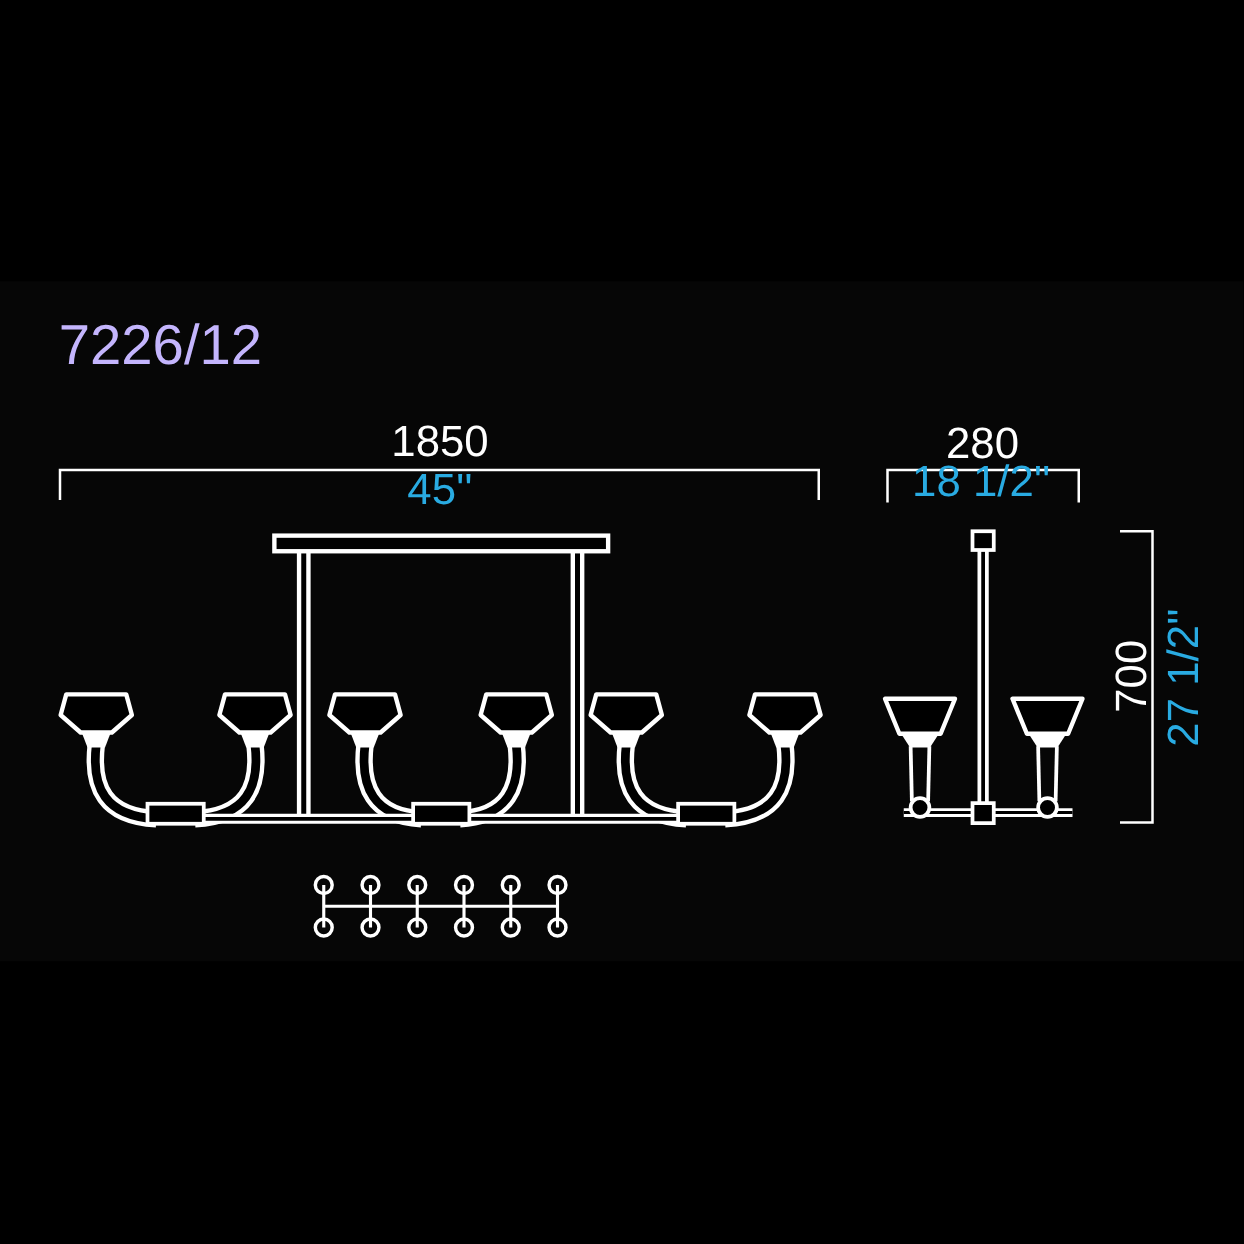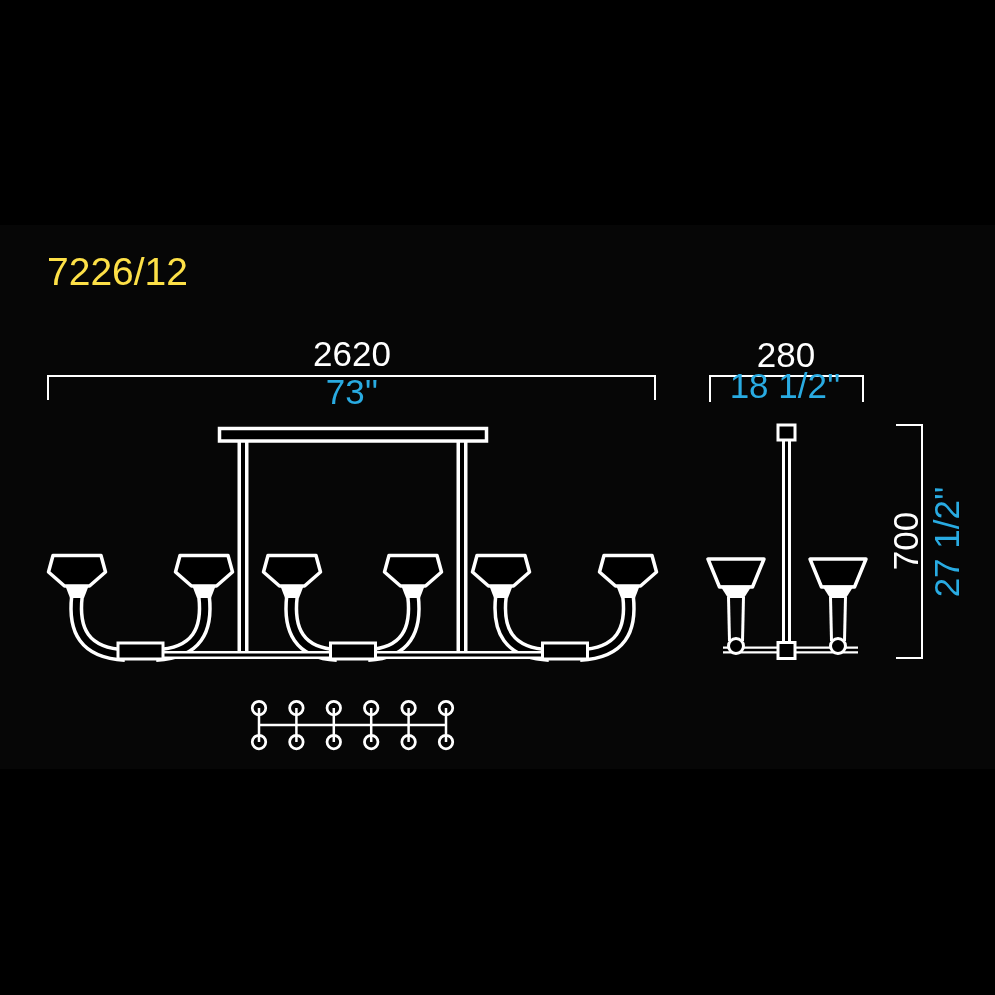--- a/index.html
+++ b/index.html
@@ -9,21 +9,21 @@
   }
   #panel {
     position:absolute; left:0; top:225px; width:995px; height:544px;
     background:#060606;
   }
   svg { position:absolute; left:0; top:0; }
   .txt { position:absolute; line-height:1.05; white-space:nowrap; }
   .metric { color:#ffffff; }
   .imperial { color:#29ABE2; }
   .model {
-    left:47px; top:252px; font-size:39px; color:#fde047;
+    left:47px; top:252px; font-size:45px; color:#c4b5fd;
   }
   .dim { font-size:35px; text-align:center; }
   .w-mm  { left:252px; top:336px; width:200px; }
   .w-in  { left:252px; top:374px; width:200px; }
   .d-mm  { left:686px; top:337px; width:200px; }
   .d-in  { left:685px; top:368px; width:200px; }
   .vert { transform:rotate(-90deg); transform-origin:center center; }
   .h-mm { left:846px; top:523px; width:120px; height:36px; }
   .h-in { left:877px; top:524px; width:140px; height:36px; }
 </style>
@@ -153,21 +153,21 @@
 
     <g fill="none" stroke="#ffffff" stroke-width="2">
       <path d="M48,400 V376 H655 V400"></path>
       <path d="M710,402 V376 H863 V402"></path>
       <path d="M896,425 H922 V658 H896"></path>
     </g>
   </svg>
 
   <div class="txt model">7226/12</div>
 
-  <div class="txt dim metric w-mm">2620</div>
-  <div class="txt dim imperial w-in">73''</div>
+  <div class="txt dim metric w-mm">1850</div>
+  <div class="txt dim imperial w-in">45''</div>
 
   <div class="txt dim metric d-mm">280</div>
   <div class="txt dim imperial d-in">18 1/2''</div>
 
   <div class="txt dim metric vert h-mm">700</div>
   <div class="txt dim imperial vert h-in">27 1/2''</div>
 </div>
 
 </body></html>

